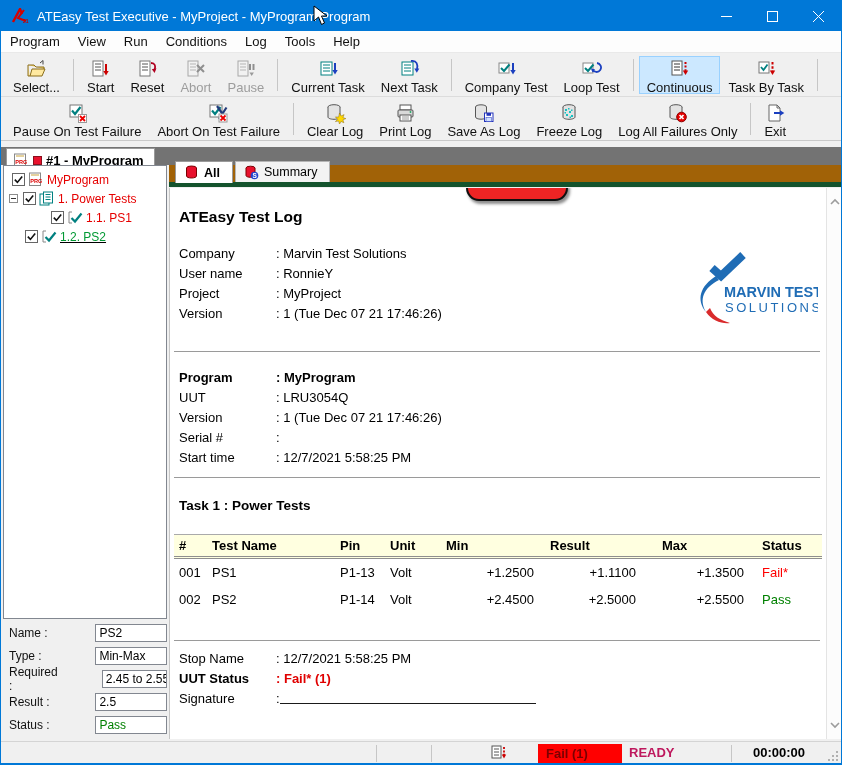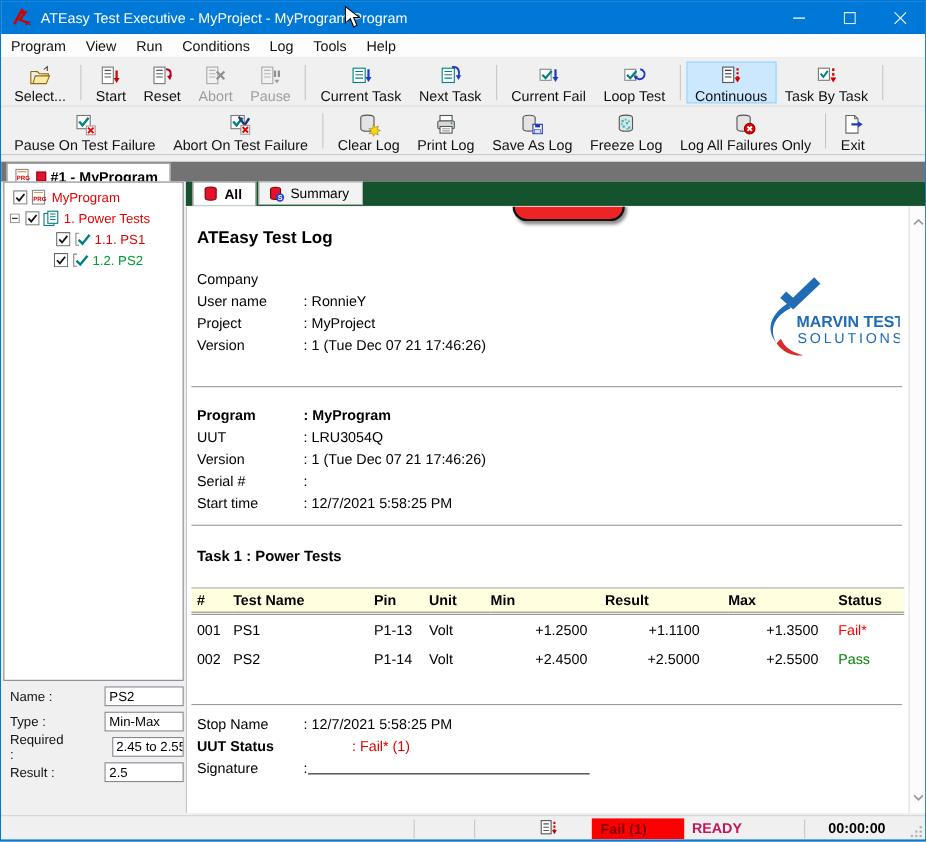--- a/index.html
+++ b/index.html
@@ -52,35 +52,35 @@
 
   
   .props{ position:absolute; left:2px; top:456px; width:164px; }
   .prop-row{ display:flex; align-items:center; height:23px;gap:44px; }
   .prop-label{ width:62px; font-size:12px; color:#111; padding-left:6px; }
   .prop-field{ width:92px; height:18px; background:#fff; border:1px solid #828790; font-size:12px; padding:1px 3px; overflow:hidden; white-space:nowrap; }
   .prop-field.pass{ color:var(--pass_text); }
 
   
   .log-pane{ position:absolute; left:168px; top:0; width:674px; height:574px; }
-  .log-tabs{ position:absolute; left:0; top:0; width:100%; height:22px; background:#14532d; border-bottom:1px solid #14532d; display:flex; align-items:flex-end; padding-left:6px; gap:2px; }
+  .log-tabs{ position:absolute; left:0; top:0; width:100%; height:22px; background:#a16207; border-bottom:5px solid #14532d; display:flex; align-items:flex-end; padding-left:6px; gap:2px; }
   .log-tab{ display:flex; align-items:center; gap:5px; height:21px; padding:0 12px 0 8px; font-size:12.5px; border:1px solid #b5b5b5; border-bottom:none; background:#f3f3f3; }
   .log-tab.active{ background:#fff; font-weight:bold; height:22px; margin-bottom:-1px; border-color:#9a9a9a; }
   .log-tab svg{ width:15px; height:15px; }
 
   .log-body{ position:absolute; left:0; top:23px; width:657px; height:551px; background:#fff; border-left:1px solid #c7c7c7; overflow:hidden; font-size:13px; color:#000; }
   .banner-frag{ position:absolute; left:296px; top:-4px; width:102px; height:17px; background:#ee2424; border:2px solid #101010;
     border-radius:0 0 13px 13px; box-shadow:2px 3px 3px rgba(0,0,0,.45); }
   .log-title{ position:absolute; left:9px; top:20px; font-size:15.5px; font-weight:bold; }
   .lv-block{ position:absolute; left:9px; }
   .lv{ display:flex; line-height:20px; }
   .lv .ll{ width:97px; flex:0 0 97px; }
   .lv .lval::before{ content:": "; }
   .lv.bold{ font-weight:bold; }
-  .lv .fail-val{ color:var(--fail_text); font-weight:normal;margin-left:44px; }
+  .lv .fail-val{ color:var(--fail_text); font-weight:bold; }
   .hline{ position:absolute; left:4px; width:646px; border-top:1px solid #9a9a9a; }
   .logo{ position:absolute; left:516px; top:64px; width:132px; height:74px; }
 
   .task-title{ position:absolute; left:9px; top:310px; font-weight:bold; font-size:13.5px; }
   .ttable{ position:absolute; left:4px; top:346px; width:648px; border-collapse:collapse; font-size:13px; }
   .ttable th{ background:var(--table_header_bg); font-weight:bold; text-align:left; height:23px;
     border-top:1px solid #aaa; border-bottom:3px double #8f8f8f; }
   .ttable td{ height:28px;margin-left:44px; }
   .c0{ width:38px; padding-left:5px; } .c1{ width:128px; } .c2{ width:50px; } .c3{ width:56px; }
   .c4{ width:104px; text-align:right; padding-right:16px; }
@@ -230,21 +230,21 @@
     <div class="tb-sep"></div>
     <div class="tb-btn">
       <span class="tb-icon">
           <svg viewBox="0 0 21 21">
         <rect x="3" y="4" width="10" height="10" fill="#fff" stroke="#888"></rect>
         <path d="M5 9l3 3 5.5-6.5" stroke="#008080" stroke-width="2" fill="none"></path>
         <path d="M17 4v8" stroke="#1b3fbf" stroke-width="2"></path>
             <path d="M14.3 11l2.7 4.5 2.7-4.5z" fill="#1b3fbf"></path>
           </svg>
         </span>
-      <span class="tb-label">Current Fail</span>
+      <span class="tb-label">Company Test</span>
     </div>
     <div class="tb-btn">
       <span class="tb-icon">
           <svg viewBox="0 0 21 21">
         <rect x="2" y="4" width="10" height="10" fill="#fff" stroke="#888"></rect>
         <path d="M4 9l3 3 5.5-6.5" stroke="#008080" stroke-width="2" fill="none"></path>
         <path d="M16 4a4.5 4.5 0 1 1-4.5 6.5" fill="none" stroke="#1b3fbf" stroke-width="1.8"></path>
         <path d="M9.8 9.2l1.7 4.3 2.6-3z" fill="#1b3fbf"></path>
           </svg>
         </span>
@@ -427,21 +427,21 @@
         <svg class="cb" viewBox="0 0 13 13">
             <rect x="0.5" y="0.5" width="12" height="12" fill="#fff" stroke="#666"></rect>
             <path d="M2.8 6.6l2.6 2.8 4.8-6" stroke="#111" stroke-width="1.6" fill="none"></path>
           </svg>
         <svg class="ticon" viewBox="0 0 16 15">
             <path d="M5 2H2v11h3" stroke="#888" fill="none"></path>
             <path d="M4.5 8l3.5 3.5L14.5 3.5" stroke="#008080" stroke-width="2.2" fill="none"></path>
           </svg>
         <span class="t-red">1.1. PS1</span>
       </div>
-      <div class="tree-row" style="padding-left:45px;">
+      <div class="tree-row" style="padding-left:21px;text-decoration:underline;">
         <svg class="cb" viewBox="0 0 13 13">
             <rect x="0.5" y="0.5" width="12" height="12" fill="#fff" stroke="#666"></rect>
             <path d="M2.8 6.6l2.6 2.8 4.8-6" stroke="#111" stroke-width="1.6" fill="none"></path>
           </svg>
         <svg class="ticon" viewBox="0 0 16 15">
             <path d="M5 2H2v11h3" stroke="#888" fill="none"></path>
             <path d="M4.5 8l3.5 3.5L14.5 3.5" stroke="#008080" stroke-width="2.2" fill="none"></path>
           </svg>
         <span class="t-green">1.2. PS2</span>
       </div>
@@ -456,20 +456,24 @@
         <span class="prop-label">Type :</span>
         <span class="prop-field">Min-Max</span>
       </div>
       <div class="prop-row">
         <span class="prop-label">Required :</span>
         <span class="prop-field">2.45 to 2.55</span>
       </div>
       <div class="prop-row">
         <span class="prop-label">Result :</span>
         <span class="prop-field">2.5</span>
+      </div>
+      <div class="prop-row">
+        <span class="prop-label">Status :</span>
+        <span class="prop-field pass">Pass</span>
       </div>
     </div>
 
     <div class="log-pane">
       <div class="log-tabs">
         <div class="log-tab active">
           <svg viewBox="0 0 15 15">
             <ellipse cx="7.5" cy="3" rx="5" ry="2" fill="#e8112d" stroke="#7a0000"></ellipse>
             <path d="M2.5 3v8c0 1.1 2.2 2 5 2s5-.9 5-2V3" fill="#e8112d" stroke="#7a0000"></path>
             </svg>
@@ -487,20 +491,21 @@
       </div>
 
       <div class="log-body">
         <div class="banner-frag"></div>
 
         <div class="log-title">ATEasy Test Log</div>
 
         <div class="lv-block" style="top:56px;">
           <div class="lv">
               <span class="ll">Company</span>
+              <span class="lval">Marvin Test Solutions</span>
             </div>
           <div class="lv">
               <span class="ll">User name</span>
               <span class="lval">RonnieY</span>
             </div>
           <div class="lv">
               <span class="ll">Project</span>
               <span class="lval">MyProject</span>
             </div>
           <div class="lv">

